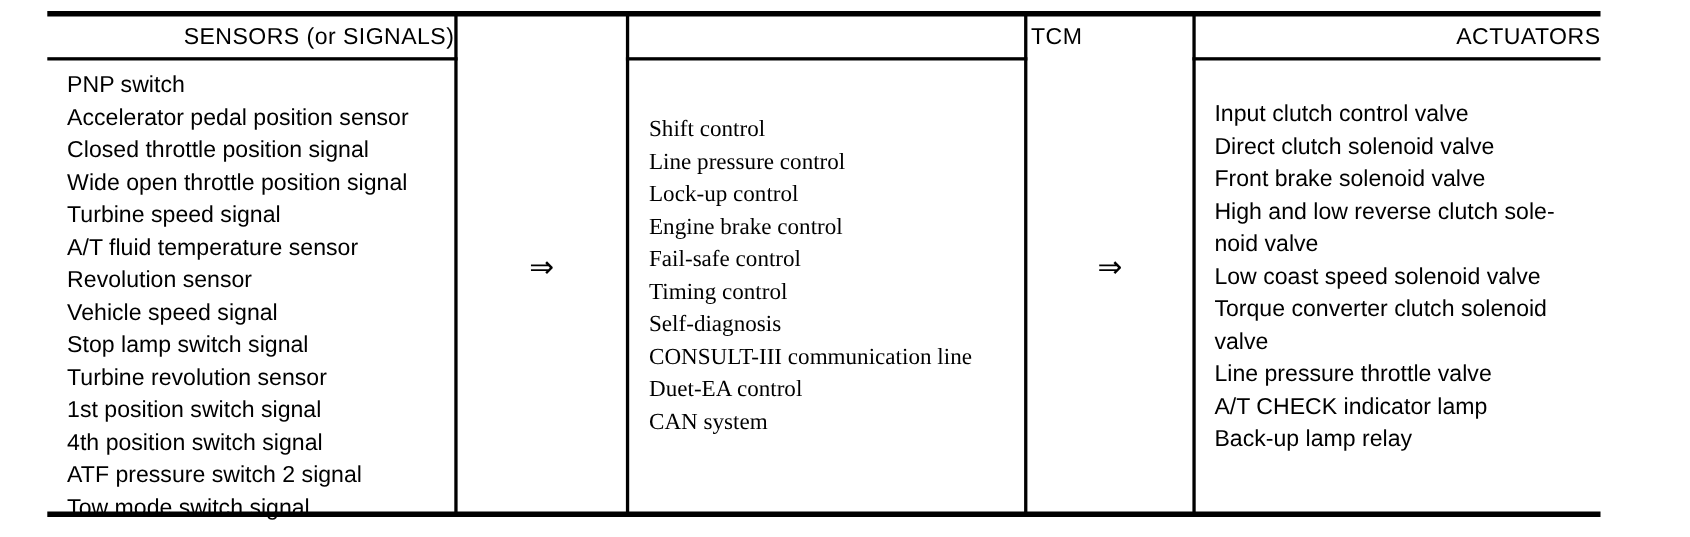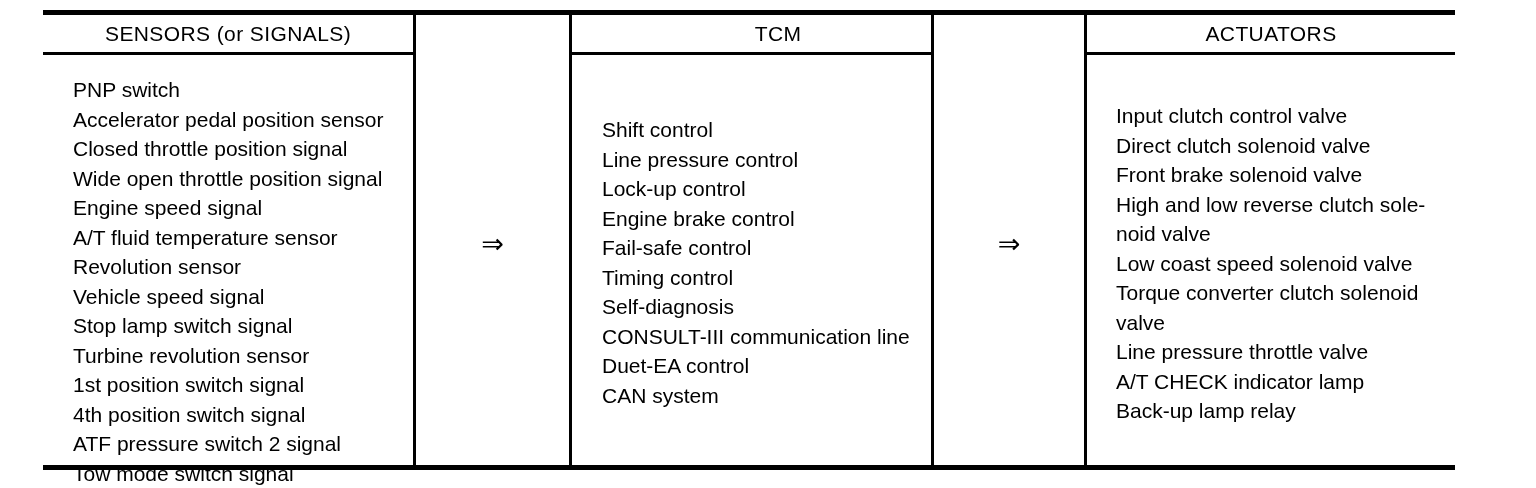--- a/index.html
+++ b/index.html
@@ -72,38 +72,38 @@
   .col-gap2      { left: 891px;  width: 150px; }
   .col-actuators { left: 1044px; width: 368px; }
 
   .col-title {
     position: absolute;
     top: 0;
     left: 0;
     right: 0;
     height: 37px;
     line-height: 37px;
-    text-align: center;
+    text-align: right;
     font-size: 21px;
     letter-spacing: 0.4px;
     white-space: nowrap;
   }
 
   .col-list {
     position: absolute;
     left: 0;
     right: 0;
-    margin: 12px;
+    margin: 0;
     padding: 0;
     list-style: none;
     font-size: 21px;
     line-height: 29.5px;
   }
   .col-sensors .col-list   { top: 48px;  padding-left: 18px; }
-  .col-tcm .col-list       { top: 88px;  padding-left: 18px; }
+  .col-tcm .col-list       { top: 88px;  padding-left: 18px; font-family: Liberation Serif, serif; }
   .col-actuators .col-list { top: 74px;  padding-left: 17px; }
 
   .col-list li {
     white-space: pre-wrap;
   }
 
   .arrow {
     position: absolute;
     left: 0;
     right: 0;
@@ -131,21 +131,21 @@
   <div class="hrule hrule-b"></div>
   <div class="hrule hrule-c"></div>
 
   <div class="col col-sensors">
     <div class="col-title">SENSORS (or SIGNALS)</div>
     <ul class="col-list">
       <li>PNP switch</li>
       <li>Accelerator pedal position sensor</li>
       <li>Closed throttle position signal</li>
       <li>Wide open throttle position signal</li>
-      <li>Engine speed signal</li>
+      <li>Turbine speed signal</li>
       <li>A/T fluid temperature sensor</li>
       <li>Revolution sensor</li>
       <li>Vehicle speed signal</li>
       <li>Stop lamp switch signal</li>
       <li>Turbine revolution sensor</li>
       <li>1st position switch signal</li>
       <li>4th position switch signal</li>
       <li>ATF pressure switch 2 signal</li>
       <li>Tow mode switch signal</li>
     </ul>

